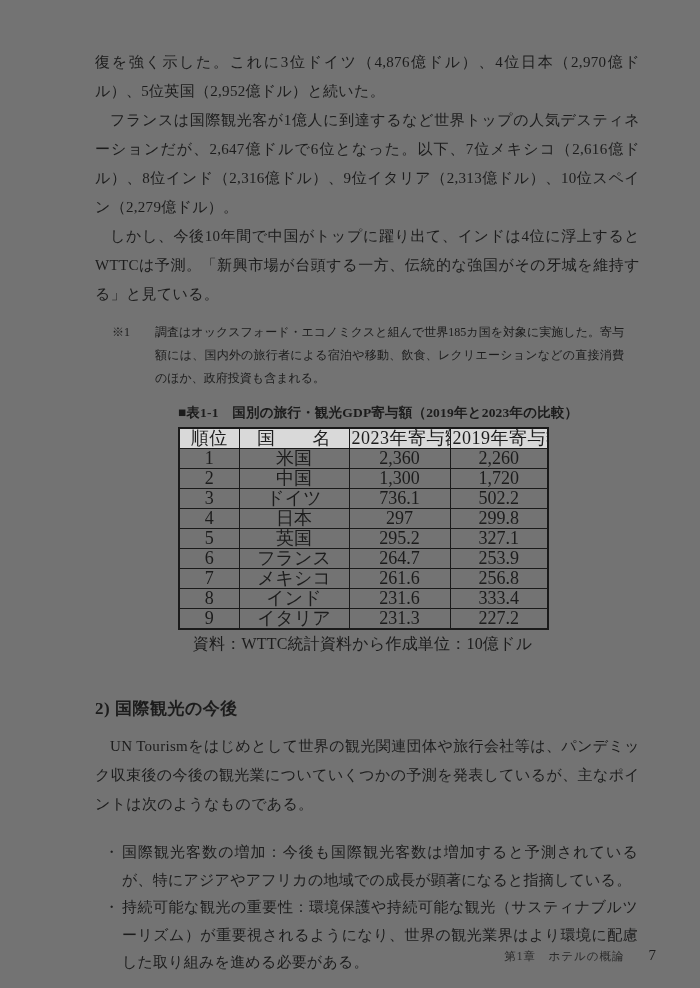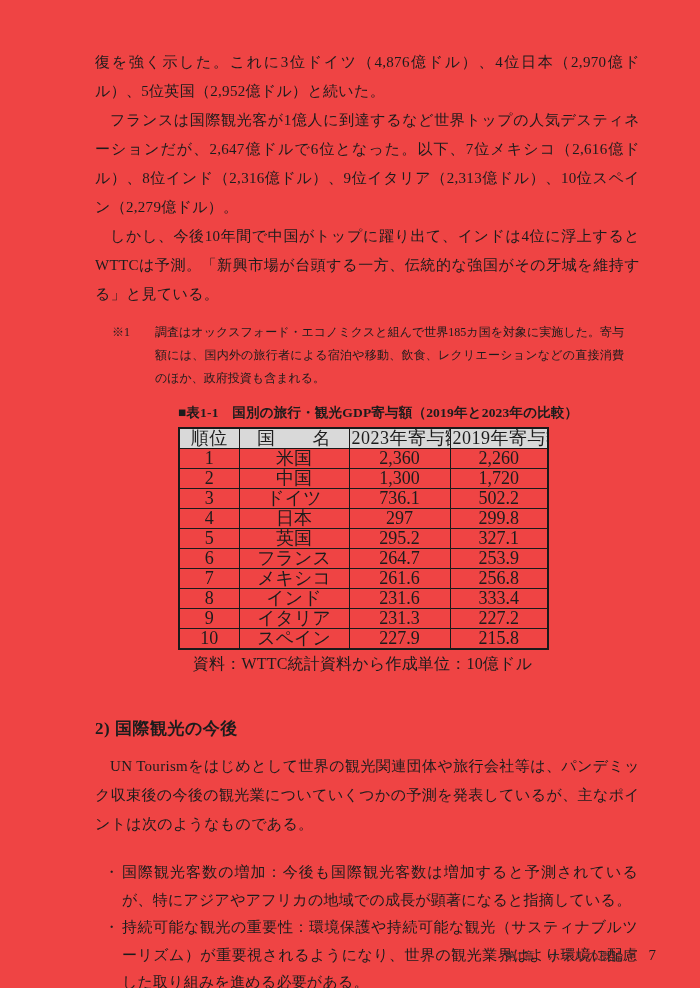--- a/index.html
+++ b/index.html
@@ -4,21 +4,21 @@
 <style>
   html, body {
     margin: 0;
     padding: 0;
     background: #ffffff;
   }
   .page {
     position: relative;
     width: 700px;
     height: 988px;
-    background: #ef4444;
+    background: #737373;
     font-family: "Liberation Serif", "DejaVu Serif", serif;
     color: #1c1c1c;
     overflow: hidden;
     box-sizing: border-box;
   }
   .content {
     position: absolute;
     left: 95px;
     top: 48px;
     width: 545px;
@@ -216,26 +216,20 @@
             <td>インド</td>
             <td>231.6</td>
             <td>333.4</td>
           </tr>
           <tr>
             <td>9</td>
             <td>イタリア</td>
             <td>231.3</td>
             <td>227.2</td>
           </tr>
-          <tr>
-            <td>10</td>
-            <td>スペイン</td>
-            <td>227.9</td>
-            <td>215.8</td>
-          </tr>
         </tbody>
       </table>
       <div class="table-meta">
         <span>資料：WTTC統計資料から作成</span>
         <span>単位：10億ドル</span>
       </div>
     </div>
 
     <h2 class="section-heading">2) 国際観光の今後</h2>
     <p class="body-p indent">UN Tourismをはじめとして世界の観光関連団体や旅行会社等は、パンデミック収束後の今後の観光業についていくつかの予測を発表しているが、主なポイントは次のようなものである。</p>

